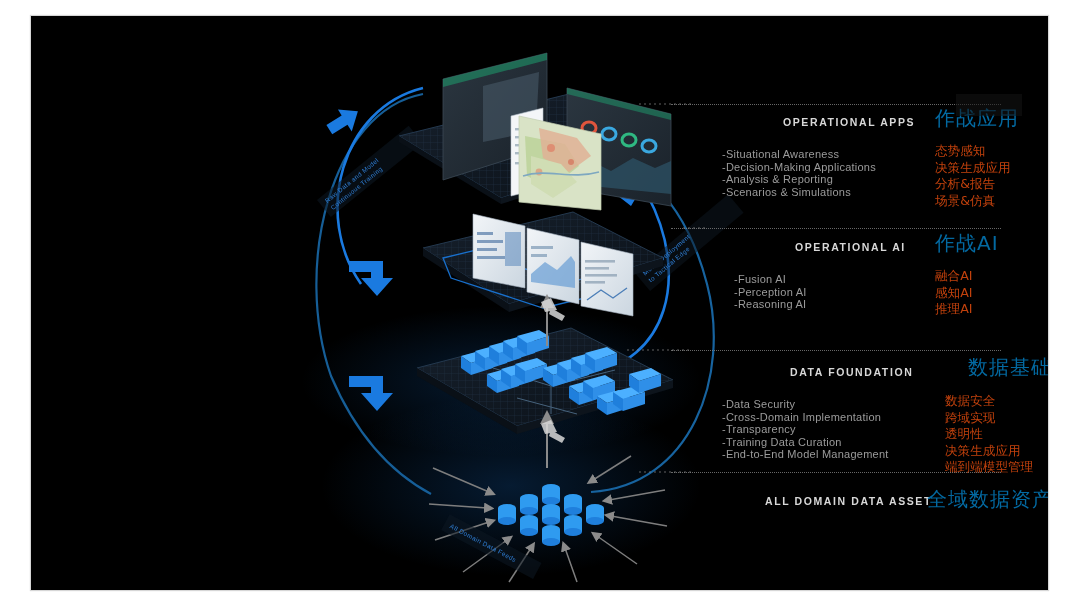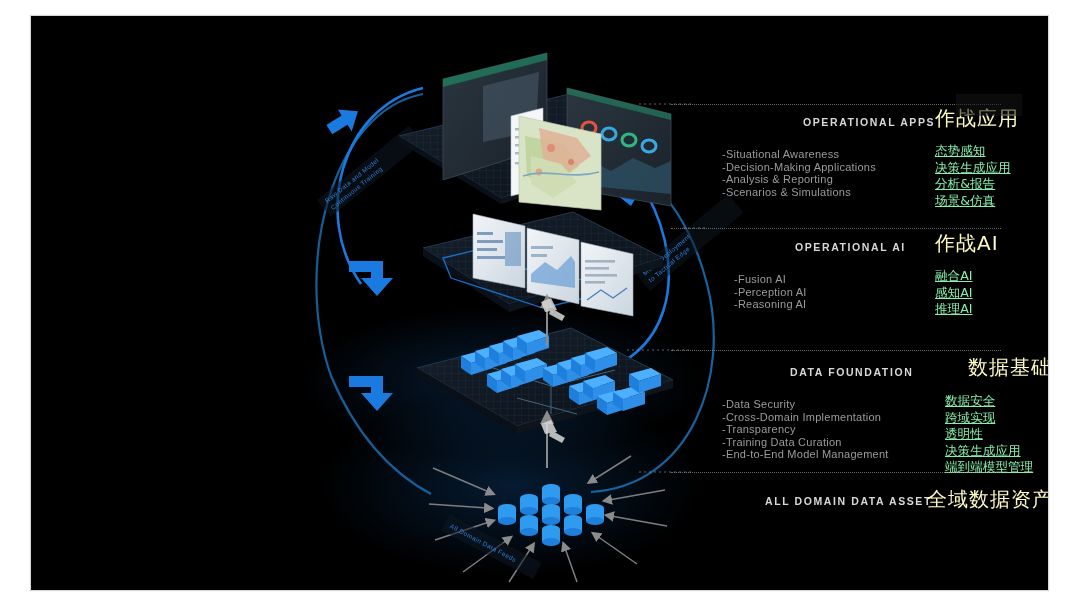--- a/index.html
+++ b/index.html
@@ -20,32 +20,32 @@
     position:absolute;left:0;top:0;width:330px;height:0;
     border-top:1px dotted #8a8a8a;opacity:.75;
   }
   .tier .en-title{
     position:absolute;font-family:"Liberation Sans",sans-serif;
     font-size:10.5px;font-weight:700;letter-spacing:1.6px;
     color:#d8d8d8;white-space:nowrap;
   }
   .tier .cn-title{
     position:absolute;font-family:"DejaVu Sans",sans-serif;
-    font-size:20px;font-weight:400;color:#fef9c3;white-space:nowrap;
+    font-size:20px;font-weight:400;color:#0369a1;white-space:nowrap;
     letter-spacing:1px;
   }
   .tier .en-list{position:absolute;}
   .tier .en-list div{
     font-size:11px;color:#9b9b9b;letter-spacing:.25px;
     line-height:12.6px;white-space:nowrap;
   }
   .tier .cn-list{position:absolute;}
   .tier .cn-list div{
     font-family:"DejaVu Sans",sans-serif;
-    font-size:12.6px;color:#86efac;line-height:16.6px;white-space:nowrap;text-decoration:underline;
+    font-size:12.6px;color:#c2410c;line-height:16.6px;white-space:nowrap;
   }
 
   
   #diagram{position:absolute;left:0;top:0;width:1017px;height:574px;}
   #diagram svg{display:block;}
 
   .arc-label{
     font-size:6.4px;fill:#2f7fd6;letter-spacing:.4px;
     font-family:"Liberation Sans",sans-serif;
   }
@@ -427,21 +427,21 @@
           <line x1="608" y1="88" x2="660" y2="88"></line>
           <line x1="652" y1="212" x2="676" y2="212"></line>
           <line x1="596" y1="334" x2="660" y2="334"></line>
           <line x1="608" y1="456" x2="660" y2="456"></line>
         </g>
       </svg>
     </div>
 
     <div class="tier" style="top:88px;">
       <div class="rule"></div>
-      <div class="en-title" style="left:132px;top:12px;">OPERATIONAL APPS</div>
+      <div class="en-title" style="left:112px;top:12px;">OPERATIONAL APPS</div>
       <div class="cn-title" style="left:264px;top:1px;">作战应用</div>
       <div class="en-list" style="left:51px;top:44px;">
         <div>-Situational Awareness</div>
         <div>-Decision-Making Applications</div>
         <div>-Analysis &amp; Reporting</div>
         <div>-Scenarios &amp; Simulations</div>
       </div>
       <div class="cn-list" style="left:264px;top:39px;">
         <div>态势感知</div>
         <div>决策生成应用</div>

